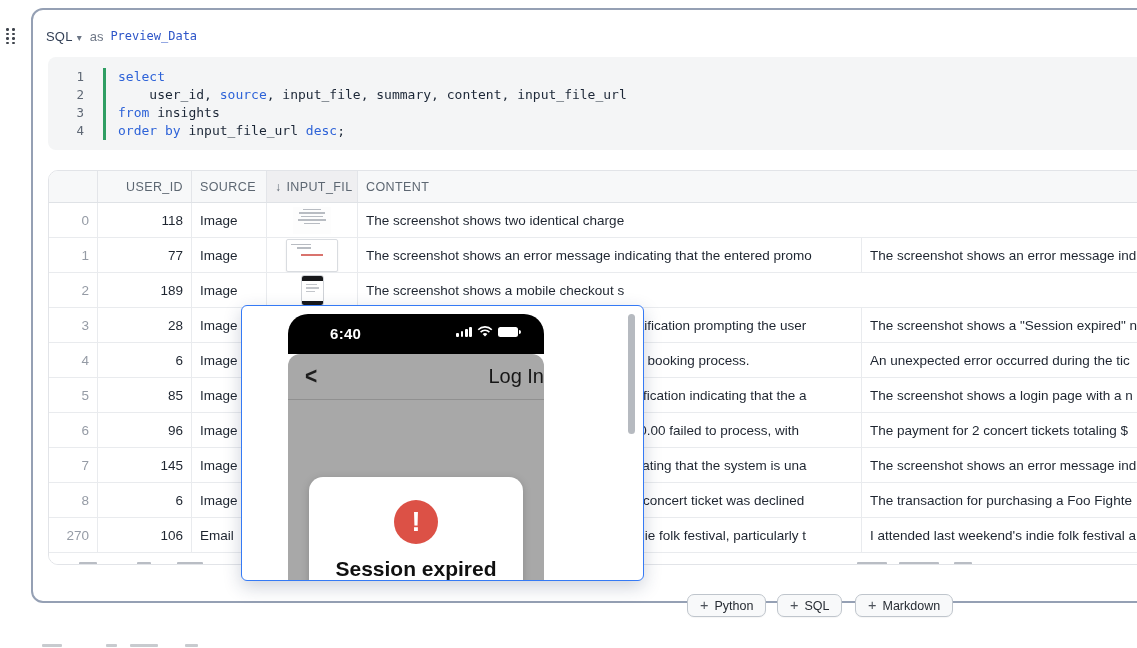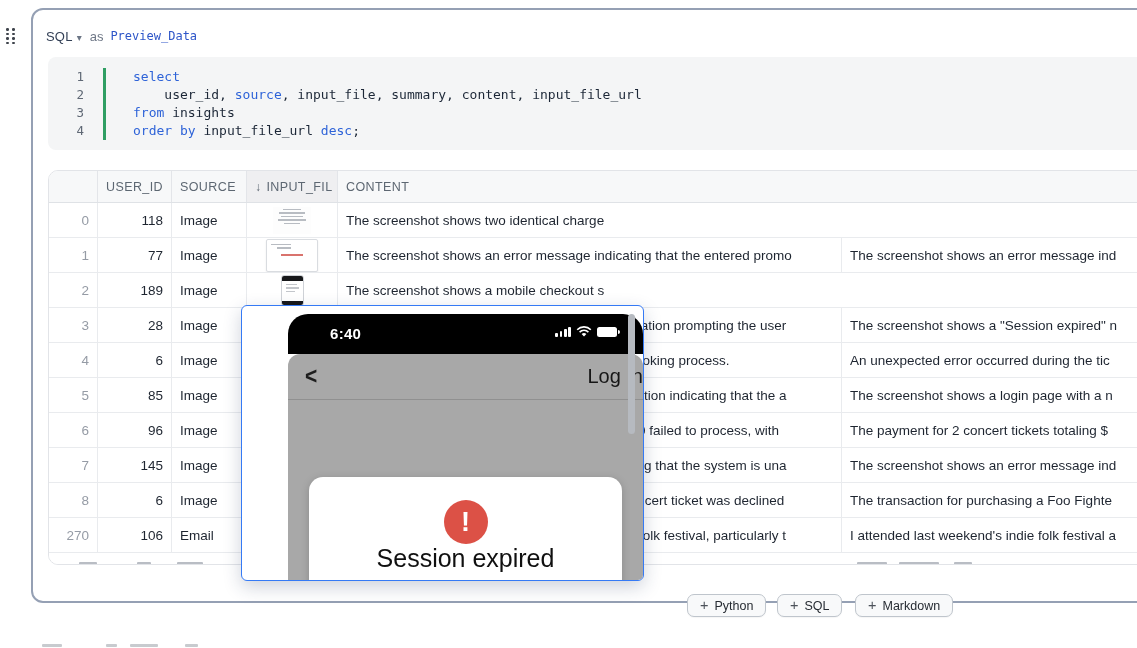--- a/index.html
+++ b/index.html
@@ -23,34 +23,34 @@
   .as-label { color:#6f7887; margin:0 7px 0 5px; }
   .cell-name { color:#2d55c8; font-family:"DejaVu Sans Mono", monospace; font-size:12px; }
 
   
   .code-block { position:absolute; left:48px; top:57px; width:1160px; height:93px;
     background:#f4f5f6; border-radius:8px; padding-top:11px;
     font-family:"DejaVu Sans Mono", monospace; font-size:13px; }
   .code-line { display:flex; height:18px; line-height:18px; }
   .ln { width:36px; text-align:right; color:#5f6875; font-size:12.5px; }
   .gutter-bar { width:3px; background:#2f9e63; margin-left:19px; }
-  .code-text { margin-left:27px; white-space:pre; color:#1c2737; }
+  .code-text { margin-left:12px; white-space:pre; color:#1c2737; }
   .tok-kw { color:#2e63d8; }
 
   
   .data-table { position:absolute; left:48px; top:170px; width:1152px; height:395px;
     border:1px solid #e2e4e8; border-radius:10px; overflow:hidden; background:#fff; z-index:1; }
   .t-row { display:flex; height:35px; border-bottom:1px solid #e9ebee; background:#fff; }
   .t-head { height:32px; background:#f7f8f9; border-bottom:1px solid #dfe2e6; }
   .t-cell { border-right:1px solid #e9ebee; padding:0 8px; display:flex; align-items:center;
     font-size:13.5px; color:#1e2530; overflow:hidden; white-space:nowrap; flex-shrink:0; }
   .t-head .t-cell { border-right:1px solid #e3e5e9; font-size:12.5px; color:#5d6772;
     letter-spacing:.4px; }
   .c-idx { width:49px; justify-content:flex-end; color:#959ba5; }
-  .c-user { width:74px; justify-content:flex-end; }
+  .c-user { width:74px; justify-content:flex-end;margin-left:20px; }
   .c-src { width:75px; }
   .c-file { width:91px; justify-content:center; }
   .c-sum { width:504px; }
   .c-con { flex:1 1 auto; border-right:none; }
   .t-head .c-file { background:#efeff1; justify-content:flex-start; }
   .sort-arrow { margin-right:5px; color:#5d6772; font-size:12px; }
   .partial-row { height:12px; border-bottom:none; position:relative; }
   .pframe { position:relative; width:100%; height:100%; }
   .pbar { position:absolute; top:9px; height:2.5px; background:#b9bdc4; border-radius:1px; }
 
@@ -68,21 +68,21 @@
     background:#17181a; }
   .thumb-phone:after { content:""; position:absolute; bottom:0; left:0; right:0; height:4px;
     background:#17181a; }
   .thumb-phone i { display:block; height:1.5px; background:#c3c6cb; margin:2px 4px 0; }
   .thumb-phone i:first-child { margin-top:8px; }
 
   
   .preview-popup { position:absolute; left:241px; top:305px; width:403px; height:276px;
     background:#fff; border:1.5px solid #357af5; border-radius:6px; z-index:10;
     box-shadow:0 6px 18px rgba(30,50,90,.22); overflow:hidden; }
-  .phone-shot { position:absolute; left:46px; top:8px; width:355px; height:268px; }
+  .phone-shot { position:absolute; left:46px; top:8px; width:256px; height:268px; }
   .status-bar { position:absolute; top:0; left:0; right:0; height:40px; background:#000;
     border-radius:20px 20px 0 0; color:#fff; }
   .status-time { position:absolute; left:42px; top:11px; font-size:15px; font-weight:bold;
     letter-spacing:.3px; }
   .status-icons { position:absolute; right:26px; top:12px; display:flex; align-items:center;
     gap:5px; }
   .sig { display:flex; align-items:flex-end; gap:1.5px; }
   .sig i { width:2.8px; background:#fff; border-radius:1px; display:block; }
   .batt { width:20px; height:10px; background:#fff; border-radius:2.5px; position:relative; }
   .batt:after { content:""; position:absolute; right:-3px; top:3px; width:2px; height:4px;
@@ -93,21 +93,21 @@
     border-bottom:1px solid #909090; }
   .back-chevron { position:absolute; left:17px; top:10px; font-size:21px; color:#1e1e1e;
     font-weight:600; transform:scaleY(1.15); }
   .nav-title { position:absolute; top:11px; width:100%; text-align:right; font-size:20px;
     color:#161616; }
   .alert-card { position:absolute; left:21px; right:21px; top:123px; height:160px;
     background:#fff; border-radius:14px; box-shadow:0 2px 8px rgba(0,0,0,.18);
     text-align:center; }
   .alert-icon { width:44px; height:44px; border-radius:50%; background:#dc5146; color:#fff;
     font-size:27px; font-weight:bold; line-height:44px; margin:23px auto 0; }
-  .alert-title { font-size:25px; font-weight:normal; color:#101010; }
+  .alert-title { margin-top:13px; font-size:21px; font-weight:bold; color:#101010; }
   .popup-scrollbar { position:absolute; right:8px; top:8px; width:7px; height:120px;
     background:#b6bac0; border-radius:4px; }
 
   
   .add-btn { position:absolute; top:594px; height:23px; display:inline-flex;
     align-items:center; gap:6px; padding:0 12px; background:#f8f9fa;
     border:1px solid #bfc5cc; border-radius:7px; font-size:12.5px; color:#272c33;
     z-index:3; box-shadow:0 1px 1px rgba(0,0,0,.04); }
   .add-btn .plus { color:#4c525a; font-size:14.5px; font-weight:400; margin-top:-1px; }
 

